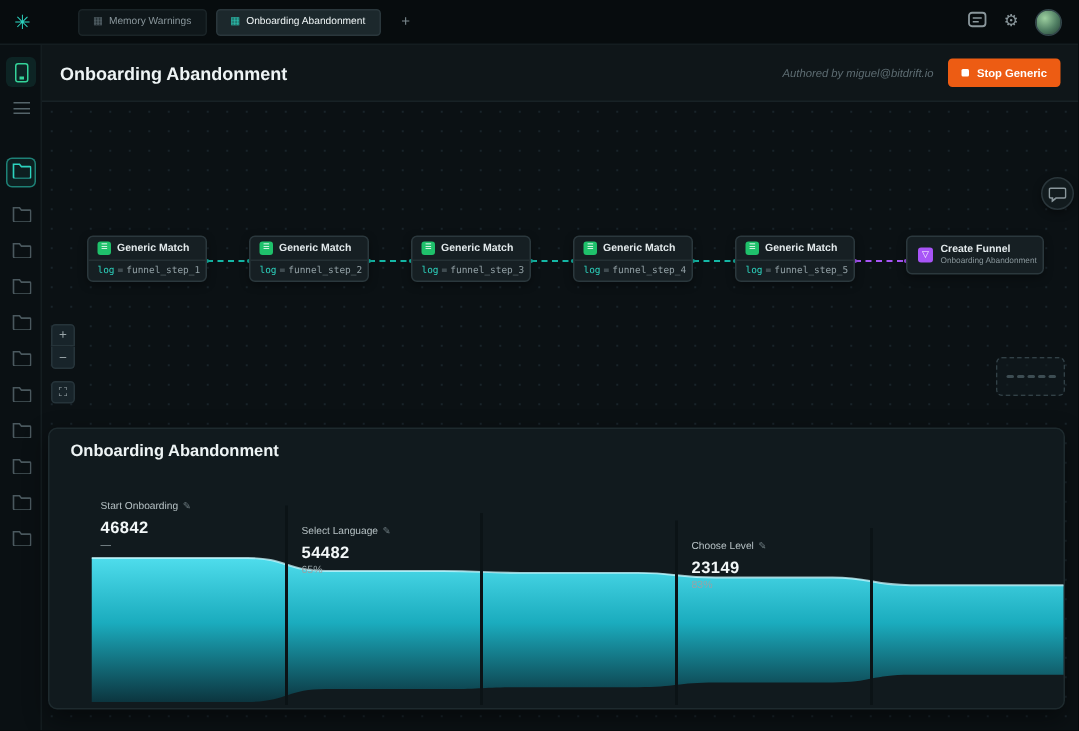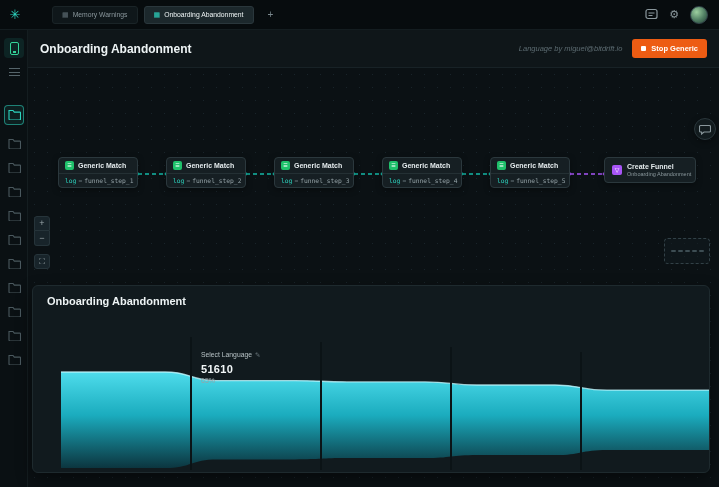--- a/index.html
+++ b/index.html
@@ -184,21 +184,21 @@
             </svg></span>
         </div>
       </div>
   </div>
 
   <div class="main">
 
     <div class="wf-header">
       <div class="wf-title">Onboarding Abandonment</div>
       <div class="wf-right">
-        <span class="authored">Language by miguel@bitdrift.io</span>
+        <span class="authored">Authored by miguel@bitdrift.io</span>
         <button class="stop-btn">
           <span class="stop-ico"></span>
           <span>Stop Generic</span>
         </button>
       </div>
     </div>
 
     <div class="canvas">
       <svg id="edges-svg" width="691" height="419">
           <line x1="110" y1="106" x2="138" y2="106" stroke="#14b8a6" stroke-width="1.4" stroke-dasharray="4 3"></line>
@@ -295,23 +295,33 @@
                     <stop offset="100%" stop-color="#0b3a45" stop-opacity=".85"></stop>
                   </linearGradient>
                 </defs>
                 <path d="M0,6.0 H104 C130,6.0 130,14.6 156,14.6 H234 C260,14.6 260,15.9 286,15.9 H364 C390,15.9 390,19.0 416,19.0 H494 C520,19.0 520,24.1 546,24.1 H650 V83.9 H546 C520,83.9 520,89.0 494,89.0 H416 C390,89.0 390,92.1 364,92.1 H286 C260,92.1 260,93.4 234,93.4 H156 C130,93.4 130,102.0 104,102.0 H0 Z" fill="url(#fgrad)"></path>
                 <path d="M0,6.0 H104 C130,6.0 130,14.6 156,14.6 H234 C260,14.6 260,15.9 286,15.9 H364 C390,15.9 390,19.0 416,19.0 H494 C520,19.0 520,24.1 546,24.1 H650" fill="none" stroke="#c9f8ff" stroke-width="1.3" opacity=".75"></path>
               </svg></div>
         <div class="stage-divider" style="left: 157px; top: 23px; height: 133px;"></div>
             <div class="stage-divider" style="left: 287px; top: 28px; height: 128px;"></div>
             <div class="stage-divider" style="left: 417px; top: 33px; height: 123px;"></div>
             <div class="stage-divider" style="left: 547px; top: 38px; height: 118px;"></div>
+            <div class="stage-label" style="left: 34px; top: 12px;">
+              <div><span class="sl-name">Start Onboarding</span><span class="sl-edit">✎</span></div>
+              <div class="sl-value">46842</div>
+              <div class="sl-conv">—</div>
+            </div>
             <div class="stage-label" style="left: 168px; top: 29px;">
               <div><span class="sl-name">Select Language</span><span class="sl-edit">✎</span></div>
-              <div class="sl-value">51610</div>
+              <div class="sl-value">54482</div>
               <div class="sl-conv">65%</div>
+            </div>
+            <div class="stage-label" style="left: 428px; top: 39px;">
+              <div><span class="sl-name">Choose Level</span><span class="sl-edit">✎</span></div>
+              <div class="sl-value">23149</div>
+              <div class="sl-conv">83%</div>
             </div>
           </div>
       </div>
 
     </div>
   </div>
 </div>
 
 </body></html>

